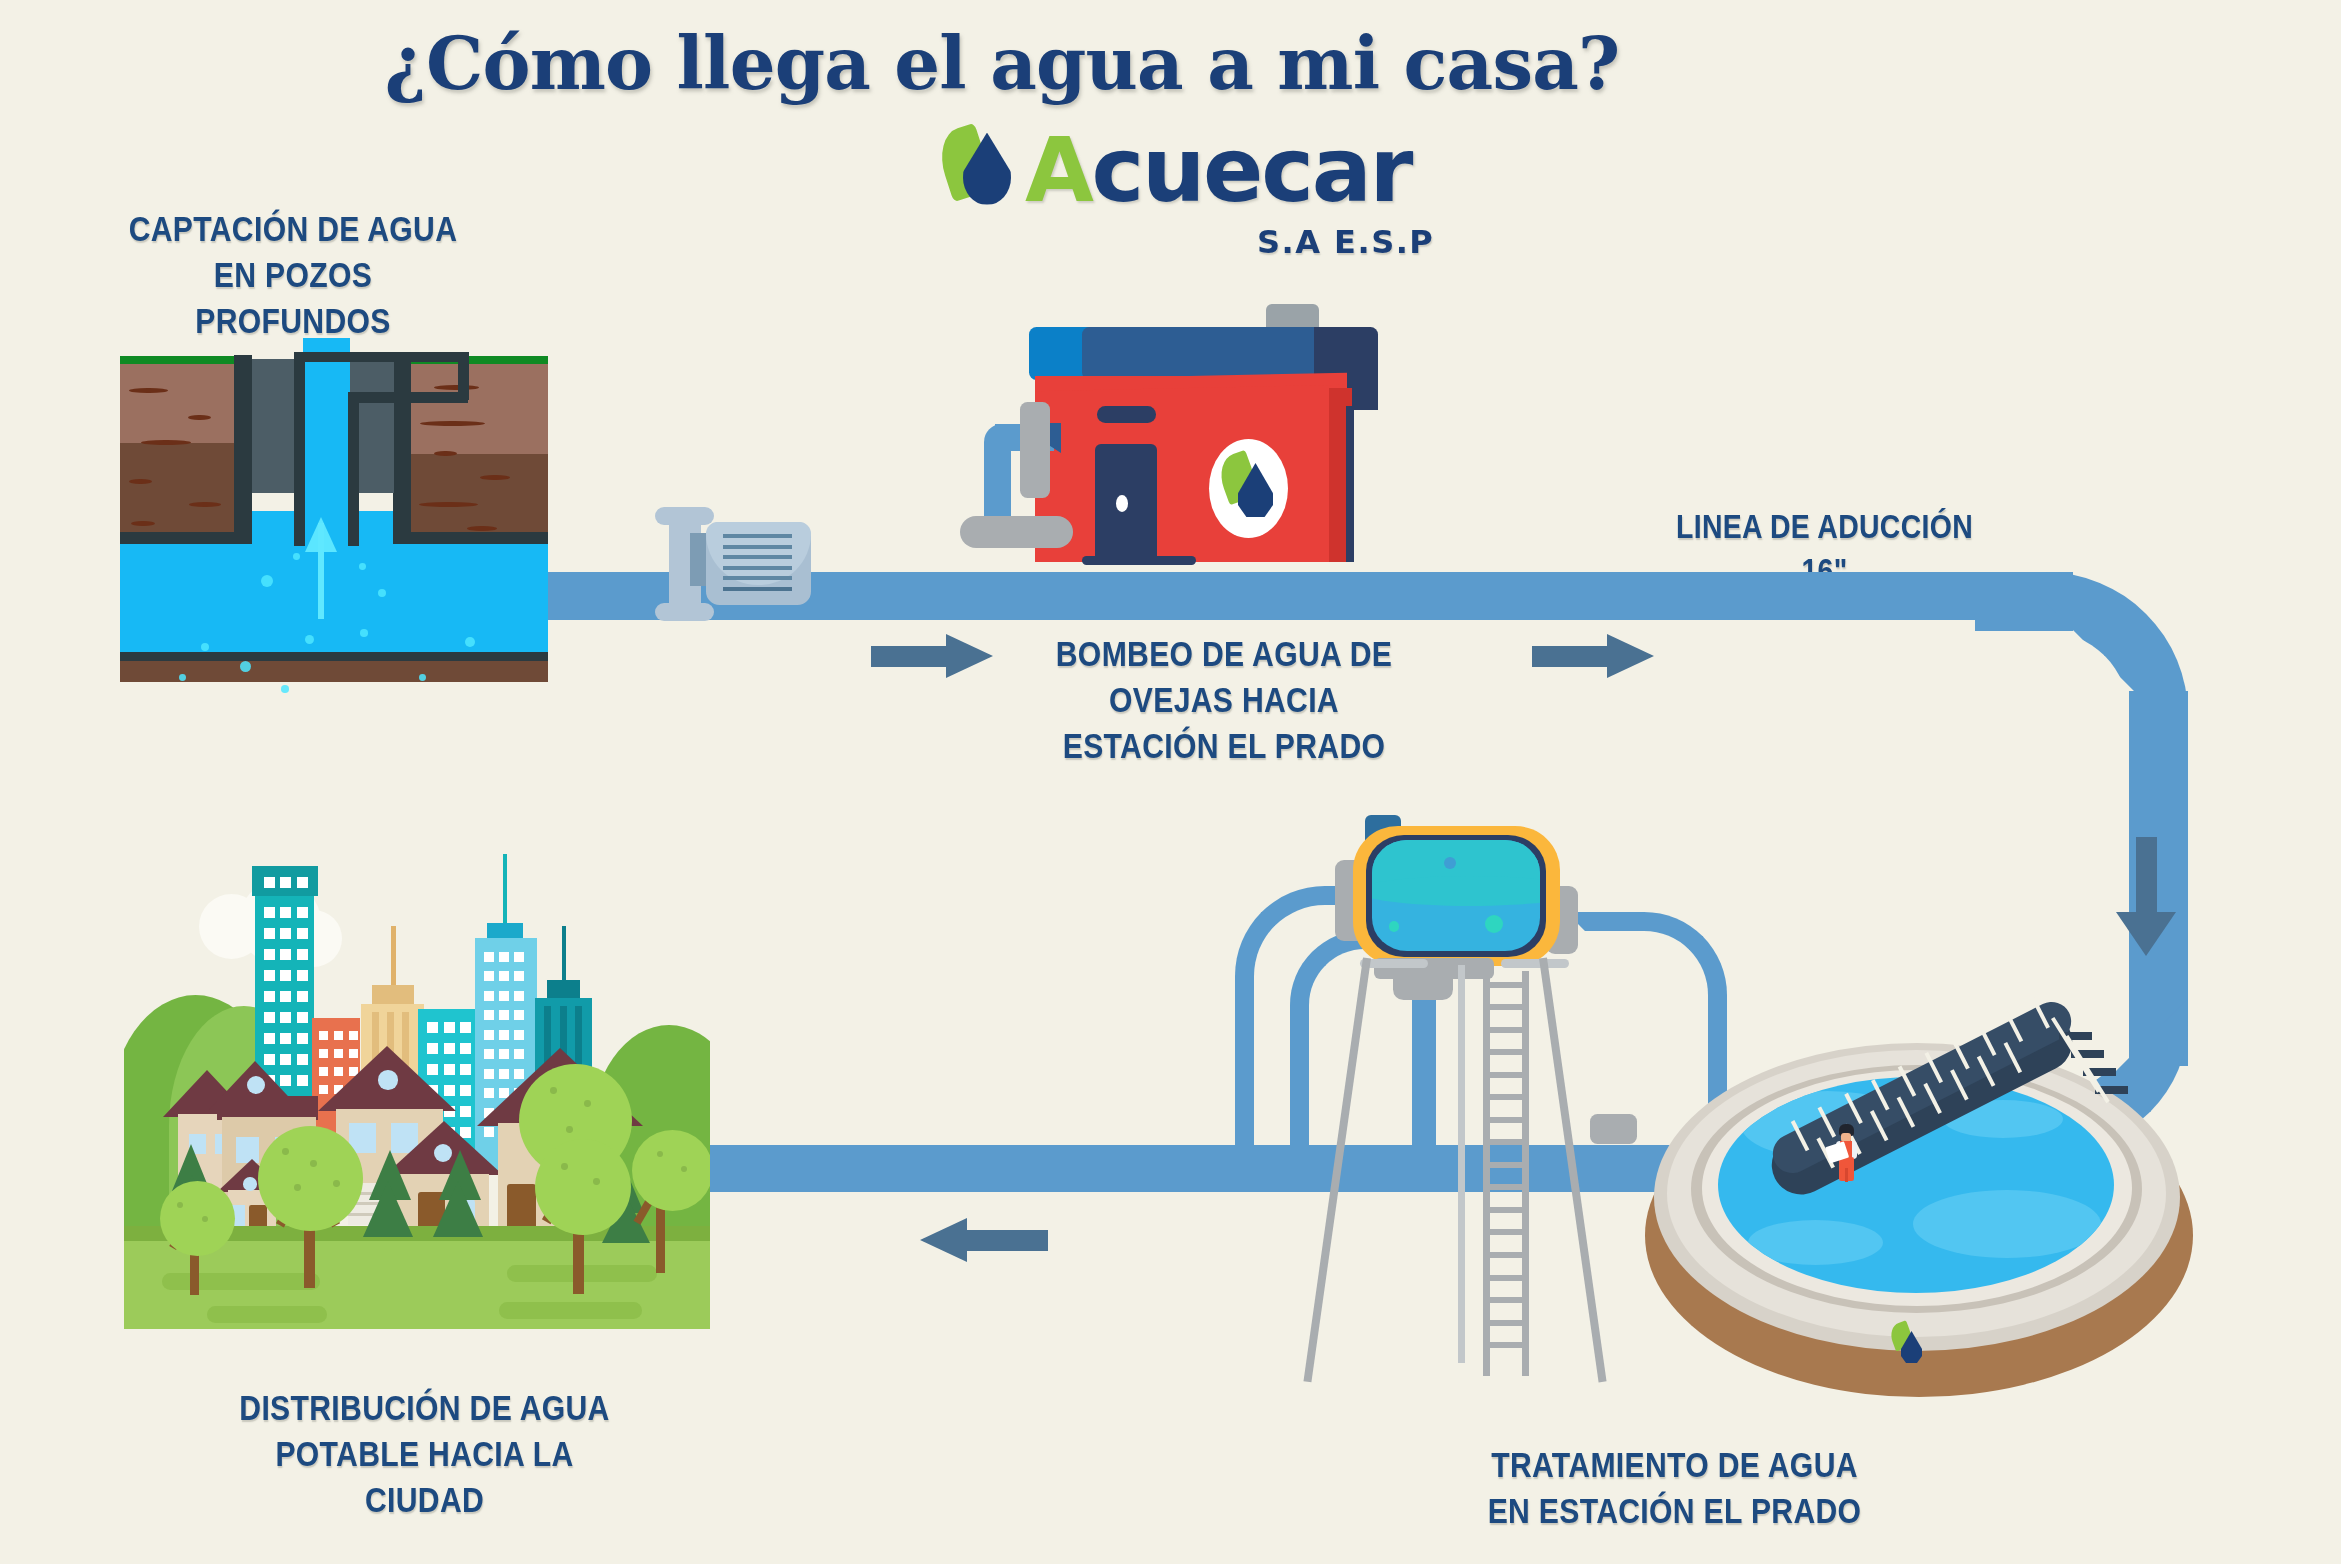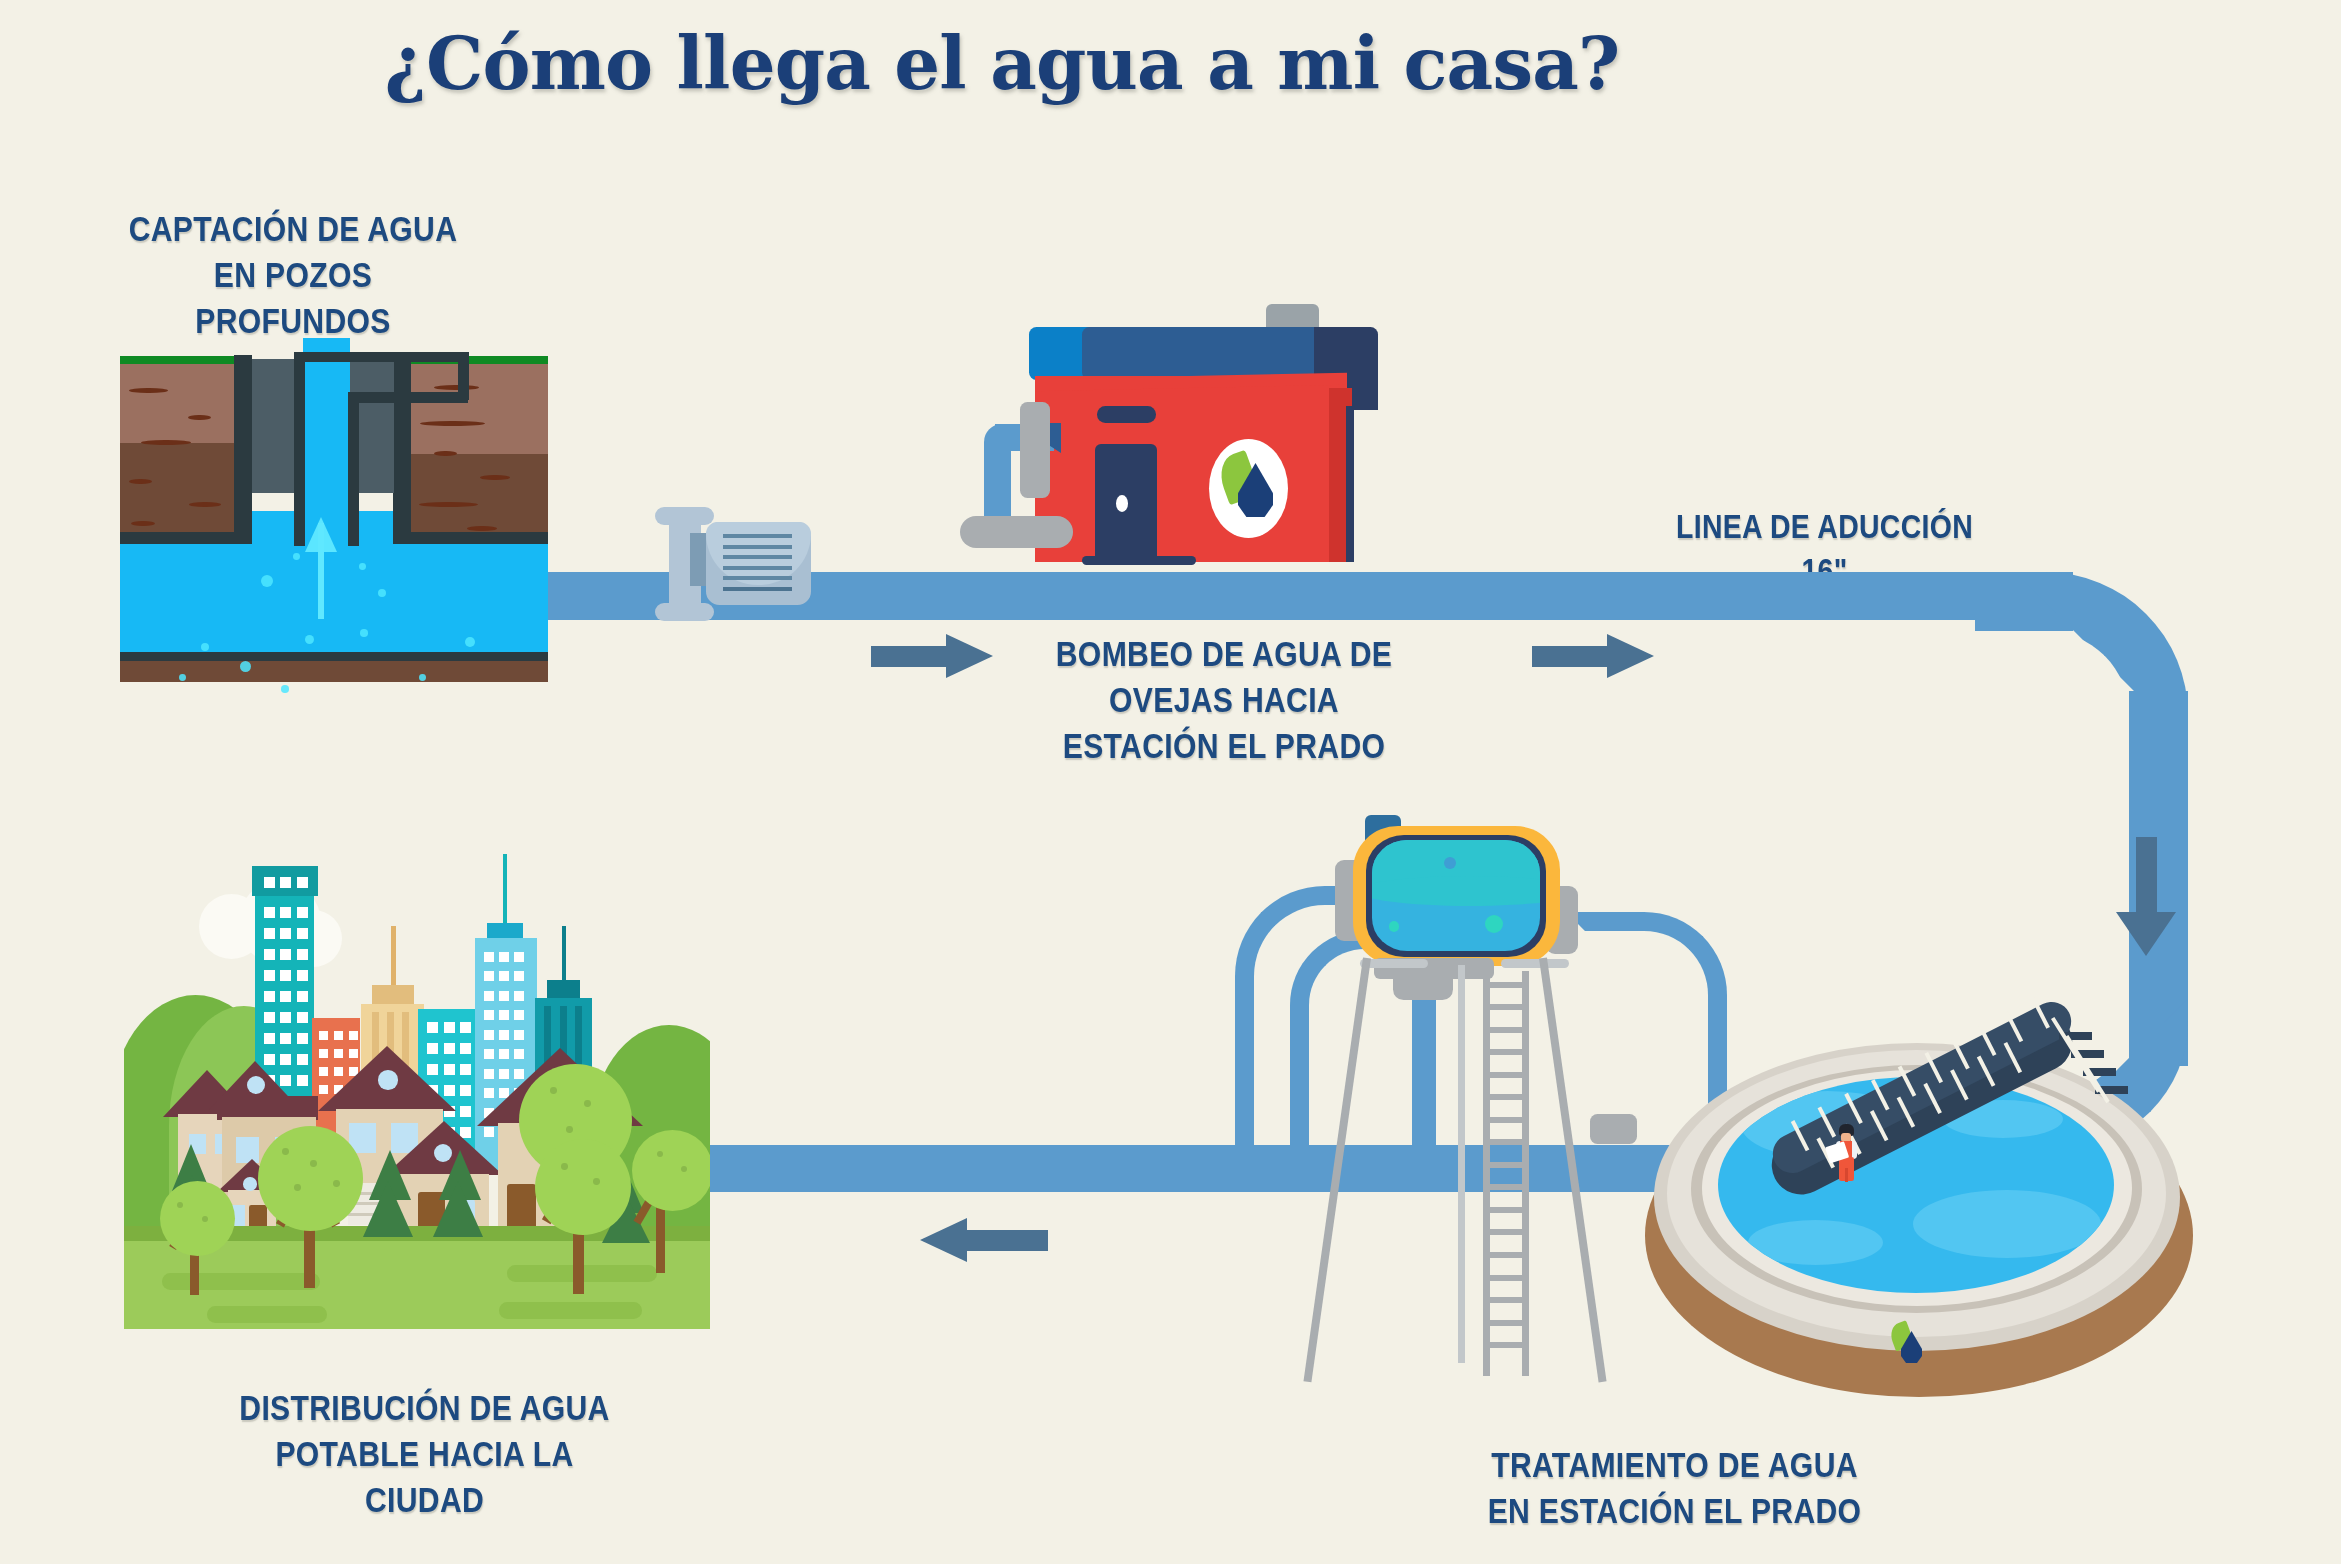--- a/index.html
+++ b/index.html
@@ -86,20 +86,26 @@
   .trunk{position:absolute;background:#8a5a2b;}
   .roof{position:absolute;width:0;height:0;}
 </style>
 </head>
 <body>
 
 <div id="stage">
 
   <div id="title">¿Cómo llega el agua a mi casa?</div>
 
+  <div id="logo">
+    <div class="leaf"></div>
+    <div class="drop"></div>
+    <div class="word"><span class="a">A</span><span>cuecar</span></div>
+    <div class="sub">S.A E.S.P</div>
+  </div>
 
   <div class="lbl" style="left:83px;top:206px;width:420px;font-size:35px;">CAPTACIÓN DE AGUA
 EN POZOS PROFUNDOS</div>
 
   <div class="lbl" style="left:1014px;top:631px;width:420px;font-size:35px;">BOMBEO DE AGUA DE
 OVEJAS HACIA
 ESTACIÓN EL PRADO</div>
 
   <div class="lbl" style="left:1637px;top:505px;width:375px;font-size:33px;">LINEA DE ADUCCIÓN 16"</div>
 

